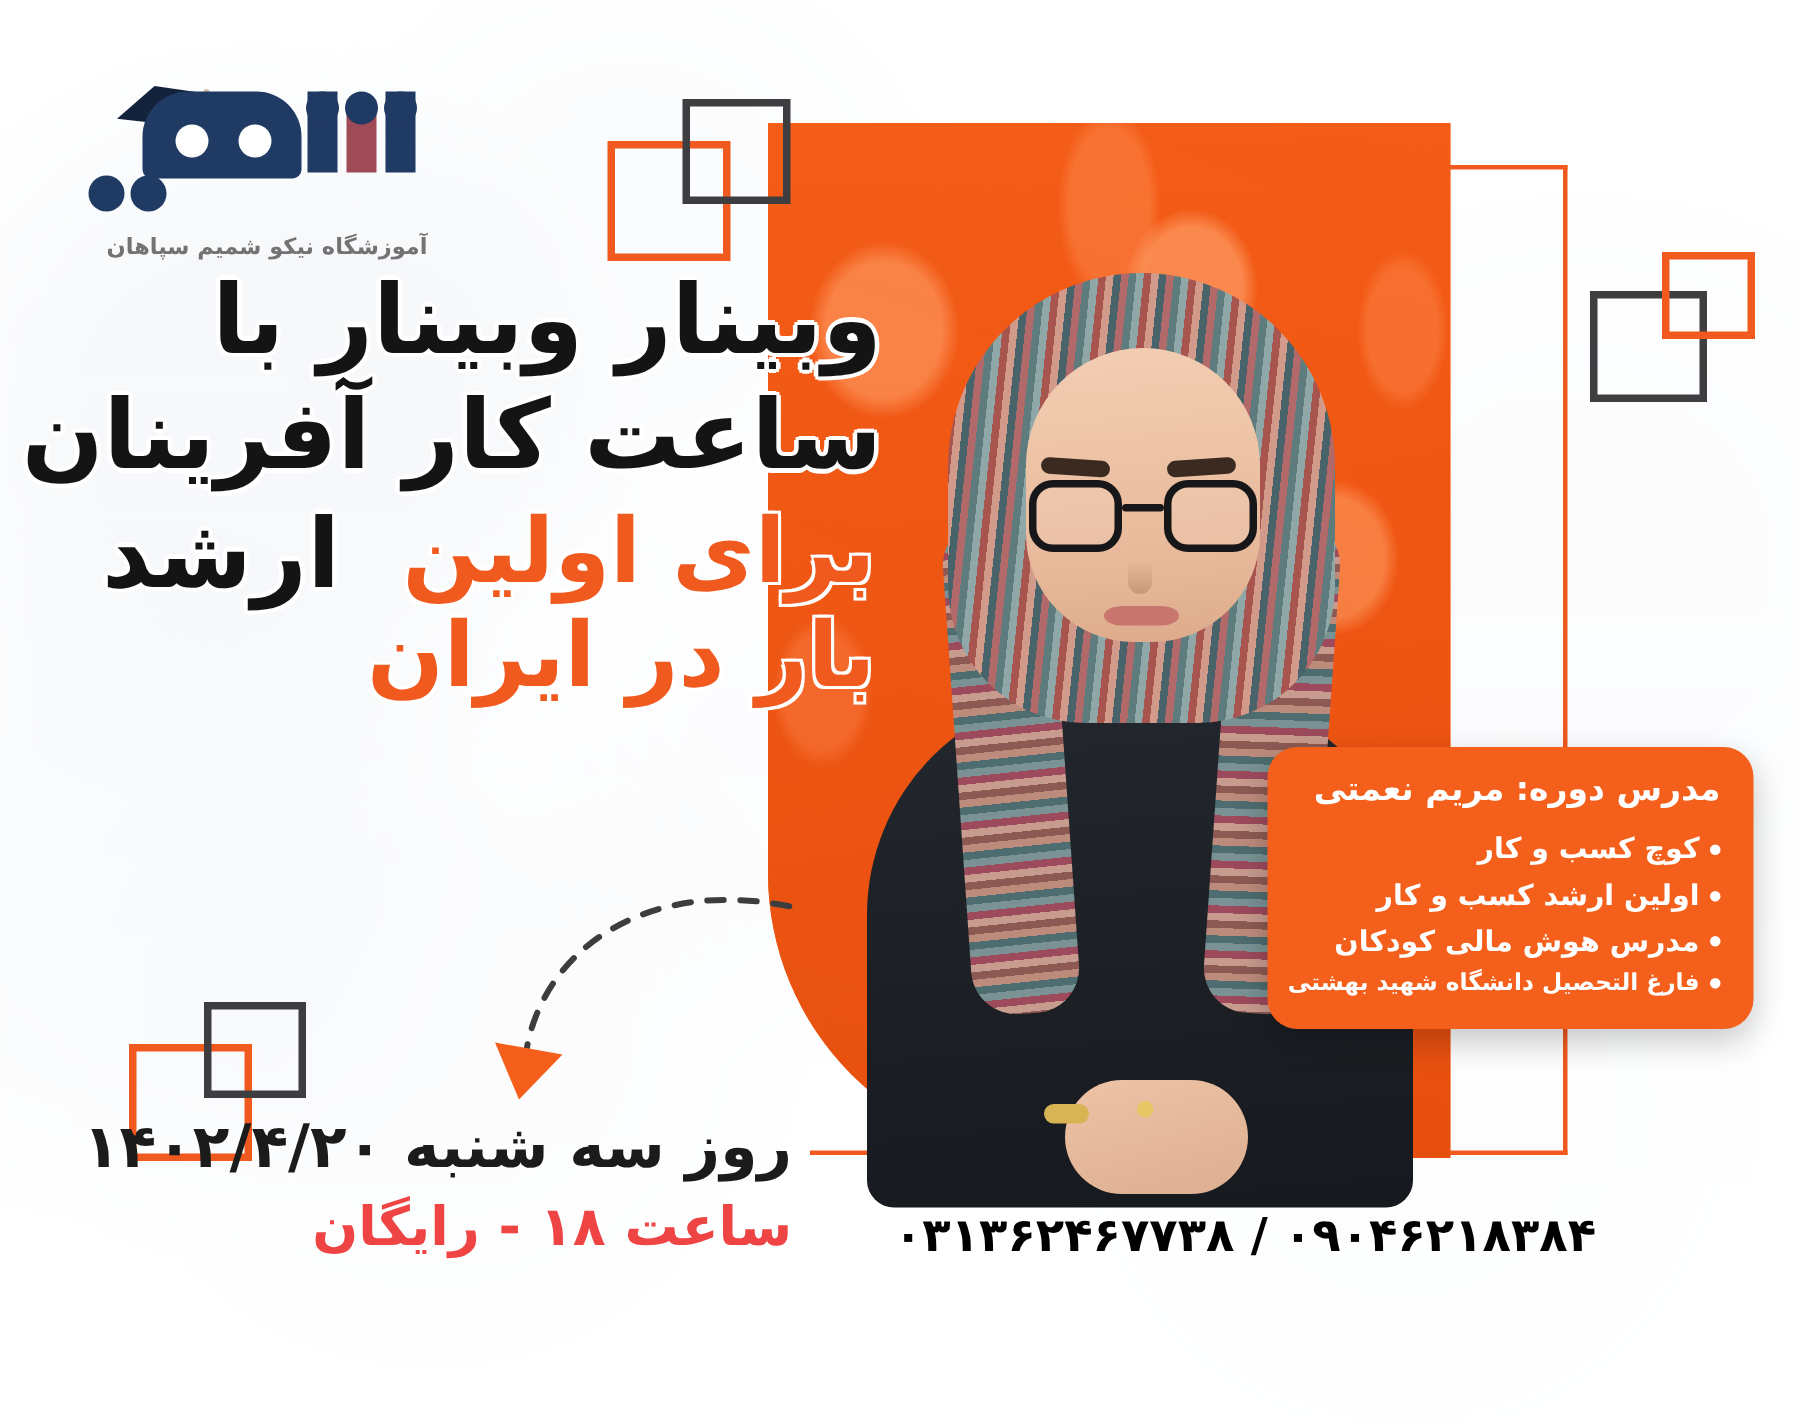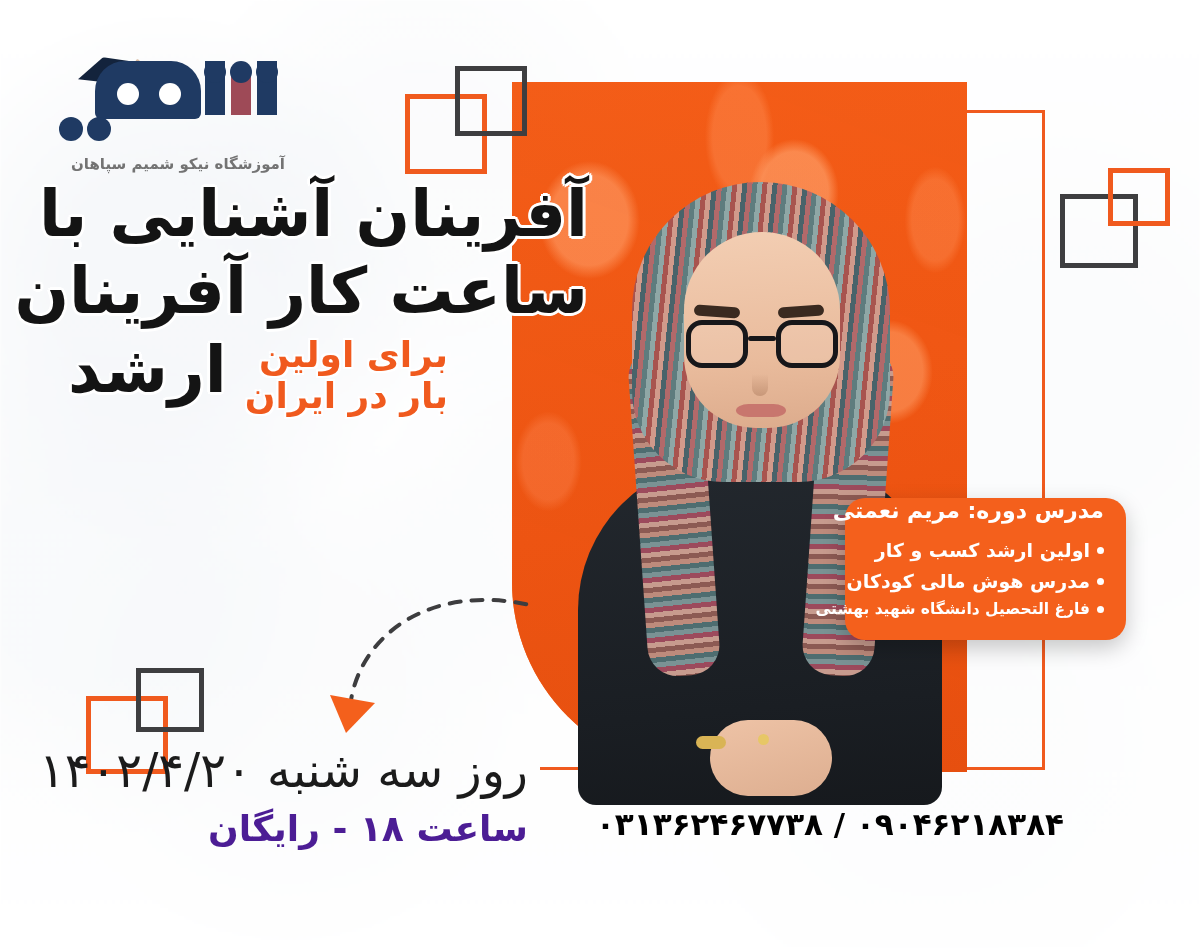--- a/index.html
+++ b/index.html
@@ -236,46 +236,46 @@
     text-shadow:
       -2px -2px 0 #fff, 2px -2px 0 #fff, -2px 2px 0 #fff, 2px 2px 0 #fff,
       -3px 0 0 #fff, 3px 0 0 #fff, 0 -3px 0 #fff, 0 3px 0 #fff;
   }
   .h-line.l2 { margin-top:4px; }
   .h-row3 {
     display:flex; align-items:flex-start; justify-content:flex-end;
     gap:18px; margin-top:6px;
   }
   .h-small {
-    font-size:36px; font-weight:900; line-height:1.15;
+    font-size:60px; font-weight:900; line-height:1.15;
     color:#F05A1E; white-space:nowrap;
     text-shadow:-2px -2px 0 #fff, 2px -2px 0 #fff, -2px 2px 0 #fff, 2px 2px 0 #fff;
   }
 
   
   .arrow { position:absolute; left:300px; top:575px; width:270px; height:165px; z-index:8; }
 
   
   .datetime {
     position:absolute; right:672px; top:740px;
     width:400px; text-align:right; z-index:9; direction:rtl;
   }
   .dt-date {
-    font-size:48px; font-weight:400; color:#1b1b1b;
+    font-size:40px; font-weight:700; color:#1b1b1b;
     white-space:nowrap; line-height:1.25;
   }
   .dt-time {
-    font-size:36px; font-weight:900; color:#4c1d95;
+    font-size:36px; font-weight:900; color:#ef4444;
     white-space:nowrap; line-height:1.25; margin-top:6px;text-align:right;
   }
 
   
   .infobox {
     position:absolute; left:845px; top:498px;
-    width:281px; padding:0 22px 18px;
+    width:324px; padding:16px 22px 18px;
     background:#F4601C; border-radius:20px;
     box-shadow:0 8px 22px rgba(0,0,0,.22);
     z-index:12; direction:rtl; text-align:right;
   }
   .ib-title {
     font-size:22px; font-weight:900; color:#ffffff;
     margin-bottom:12px; white-space:nowrap;
   }
   .ib-list { list-style:none; }
   .ib-item {
@@ -368,21 +368,21 @@
   <div class="sq-pair sq-tr">
     <div class="sq dark a"></div>
     <div class="sq b"></div>
   </div>
   <div class="sq-pair sq-bl">
     <div class="sq a"></div>
     <div class="sq dark b"></div>
   </div>
 
   <div class="headline">
-    <div class="h-line l1">آفرینان آشنایی با</div>
+    <div class="h-line l1">وبینار وبینار با</div>
     <div class="h-line l2">ساعت کار آفرینان</div>
     <div class="h-row3">
       <div class="h-small">
         <div>برای اولین</div>
         <div>بار در ایران</div>
       </div>
       <div class="h-line">ارشد</div>
     </div>
   </div>
 
@@ -394,20 +394,24 @@
   </div>
 
   <div class="datetime">
     <div class="dt-date">روز سه شنبه ۱۴۰۲/۴/۲۰</div>
     <div class="dt-time">ساعت ۱۸ - رایگان</div>
   </div>
 
   <div class="infobox">
     <div class="ib-title">مدرس دوره: مریم نعمتی</div>
     <ul class="ib-list">
+      <li class="ib-item">
+        <span class="ib-bullet"></span>
+        <span>کوچ کسب و کار</span>
+      </li>
       <li class="ib-item">
         <span class="ib-bullet"></span>
         <span>اولین ارشد کسب و کار</span>
       </li>
       <li class="ib-item">
         <span class="ib-bullet"></span>
         <span>مدرس هوش مالی کودکان</span>
       </li>
       <li class="ib-item small">
         <span class="ib-bullet"></span>

